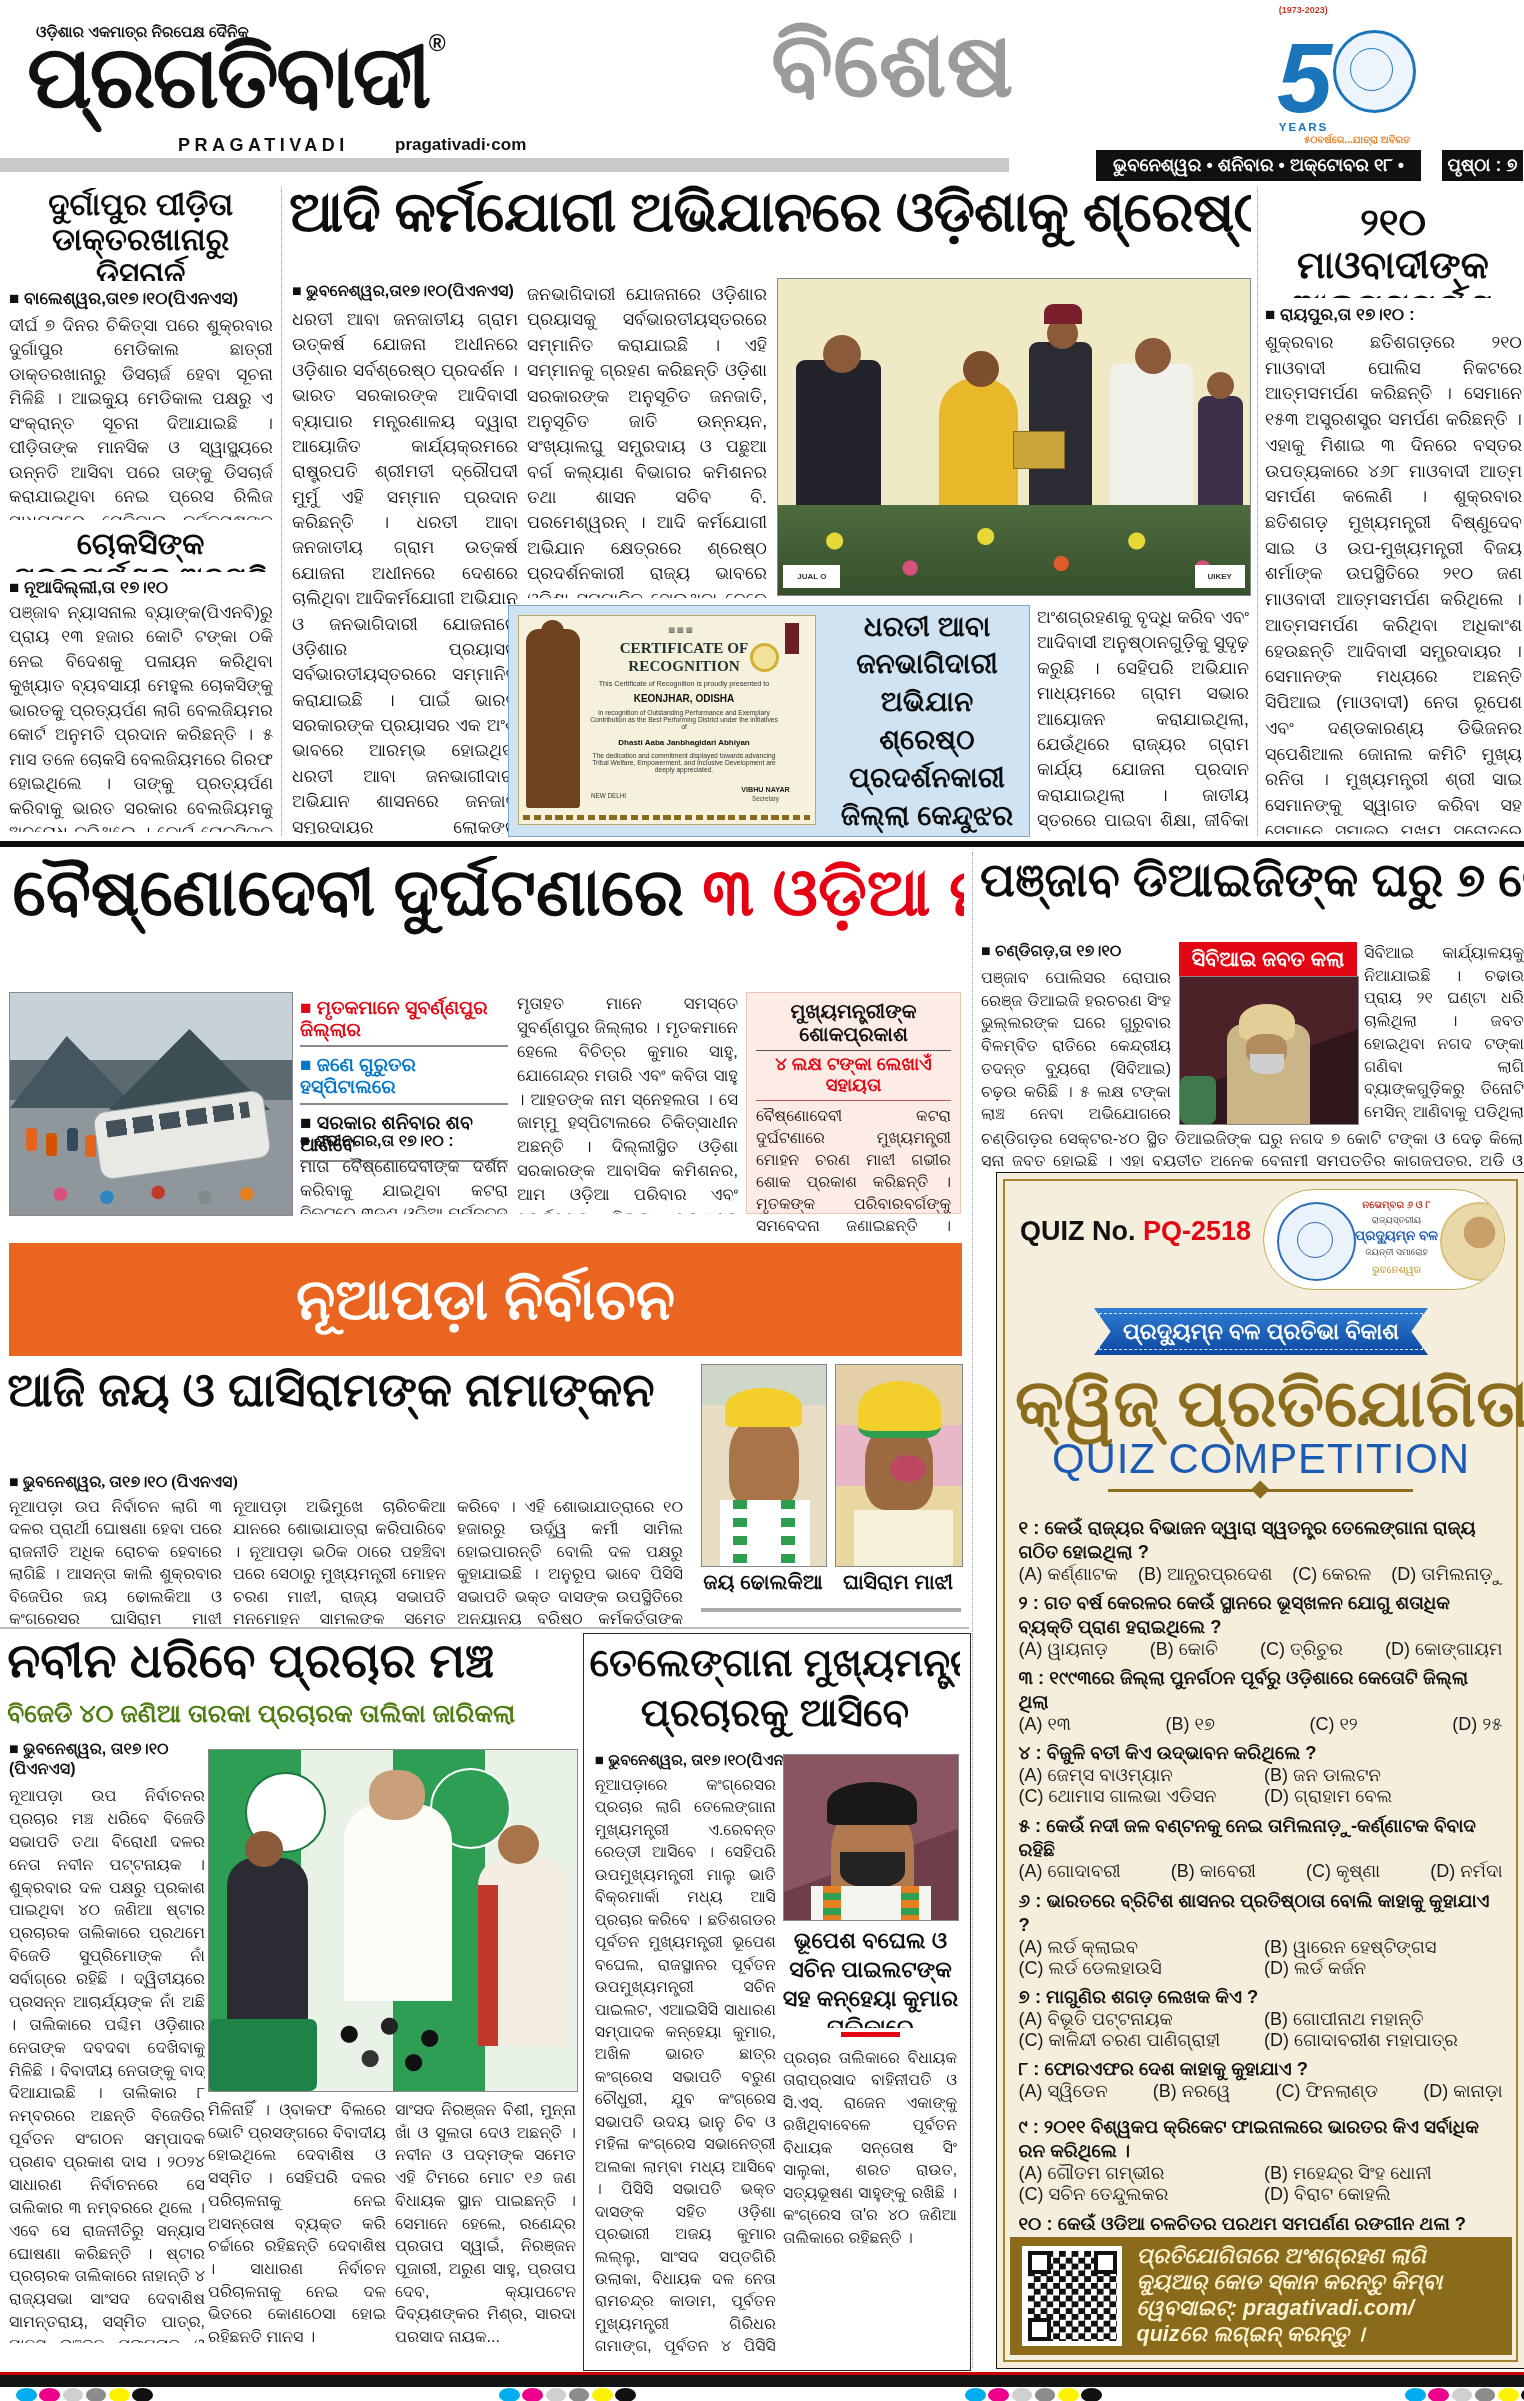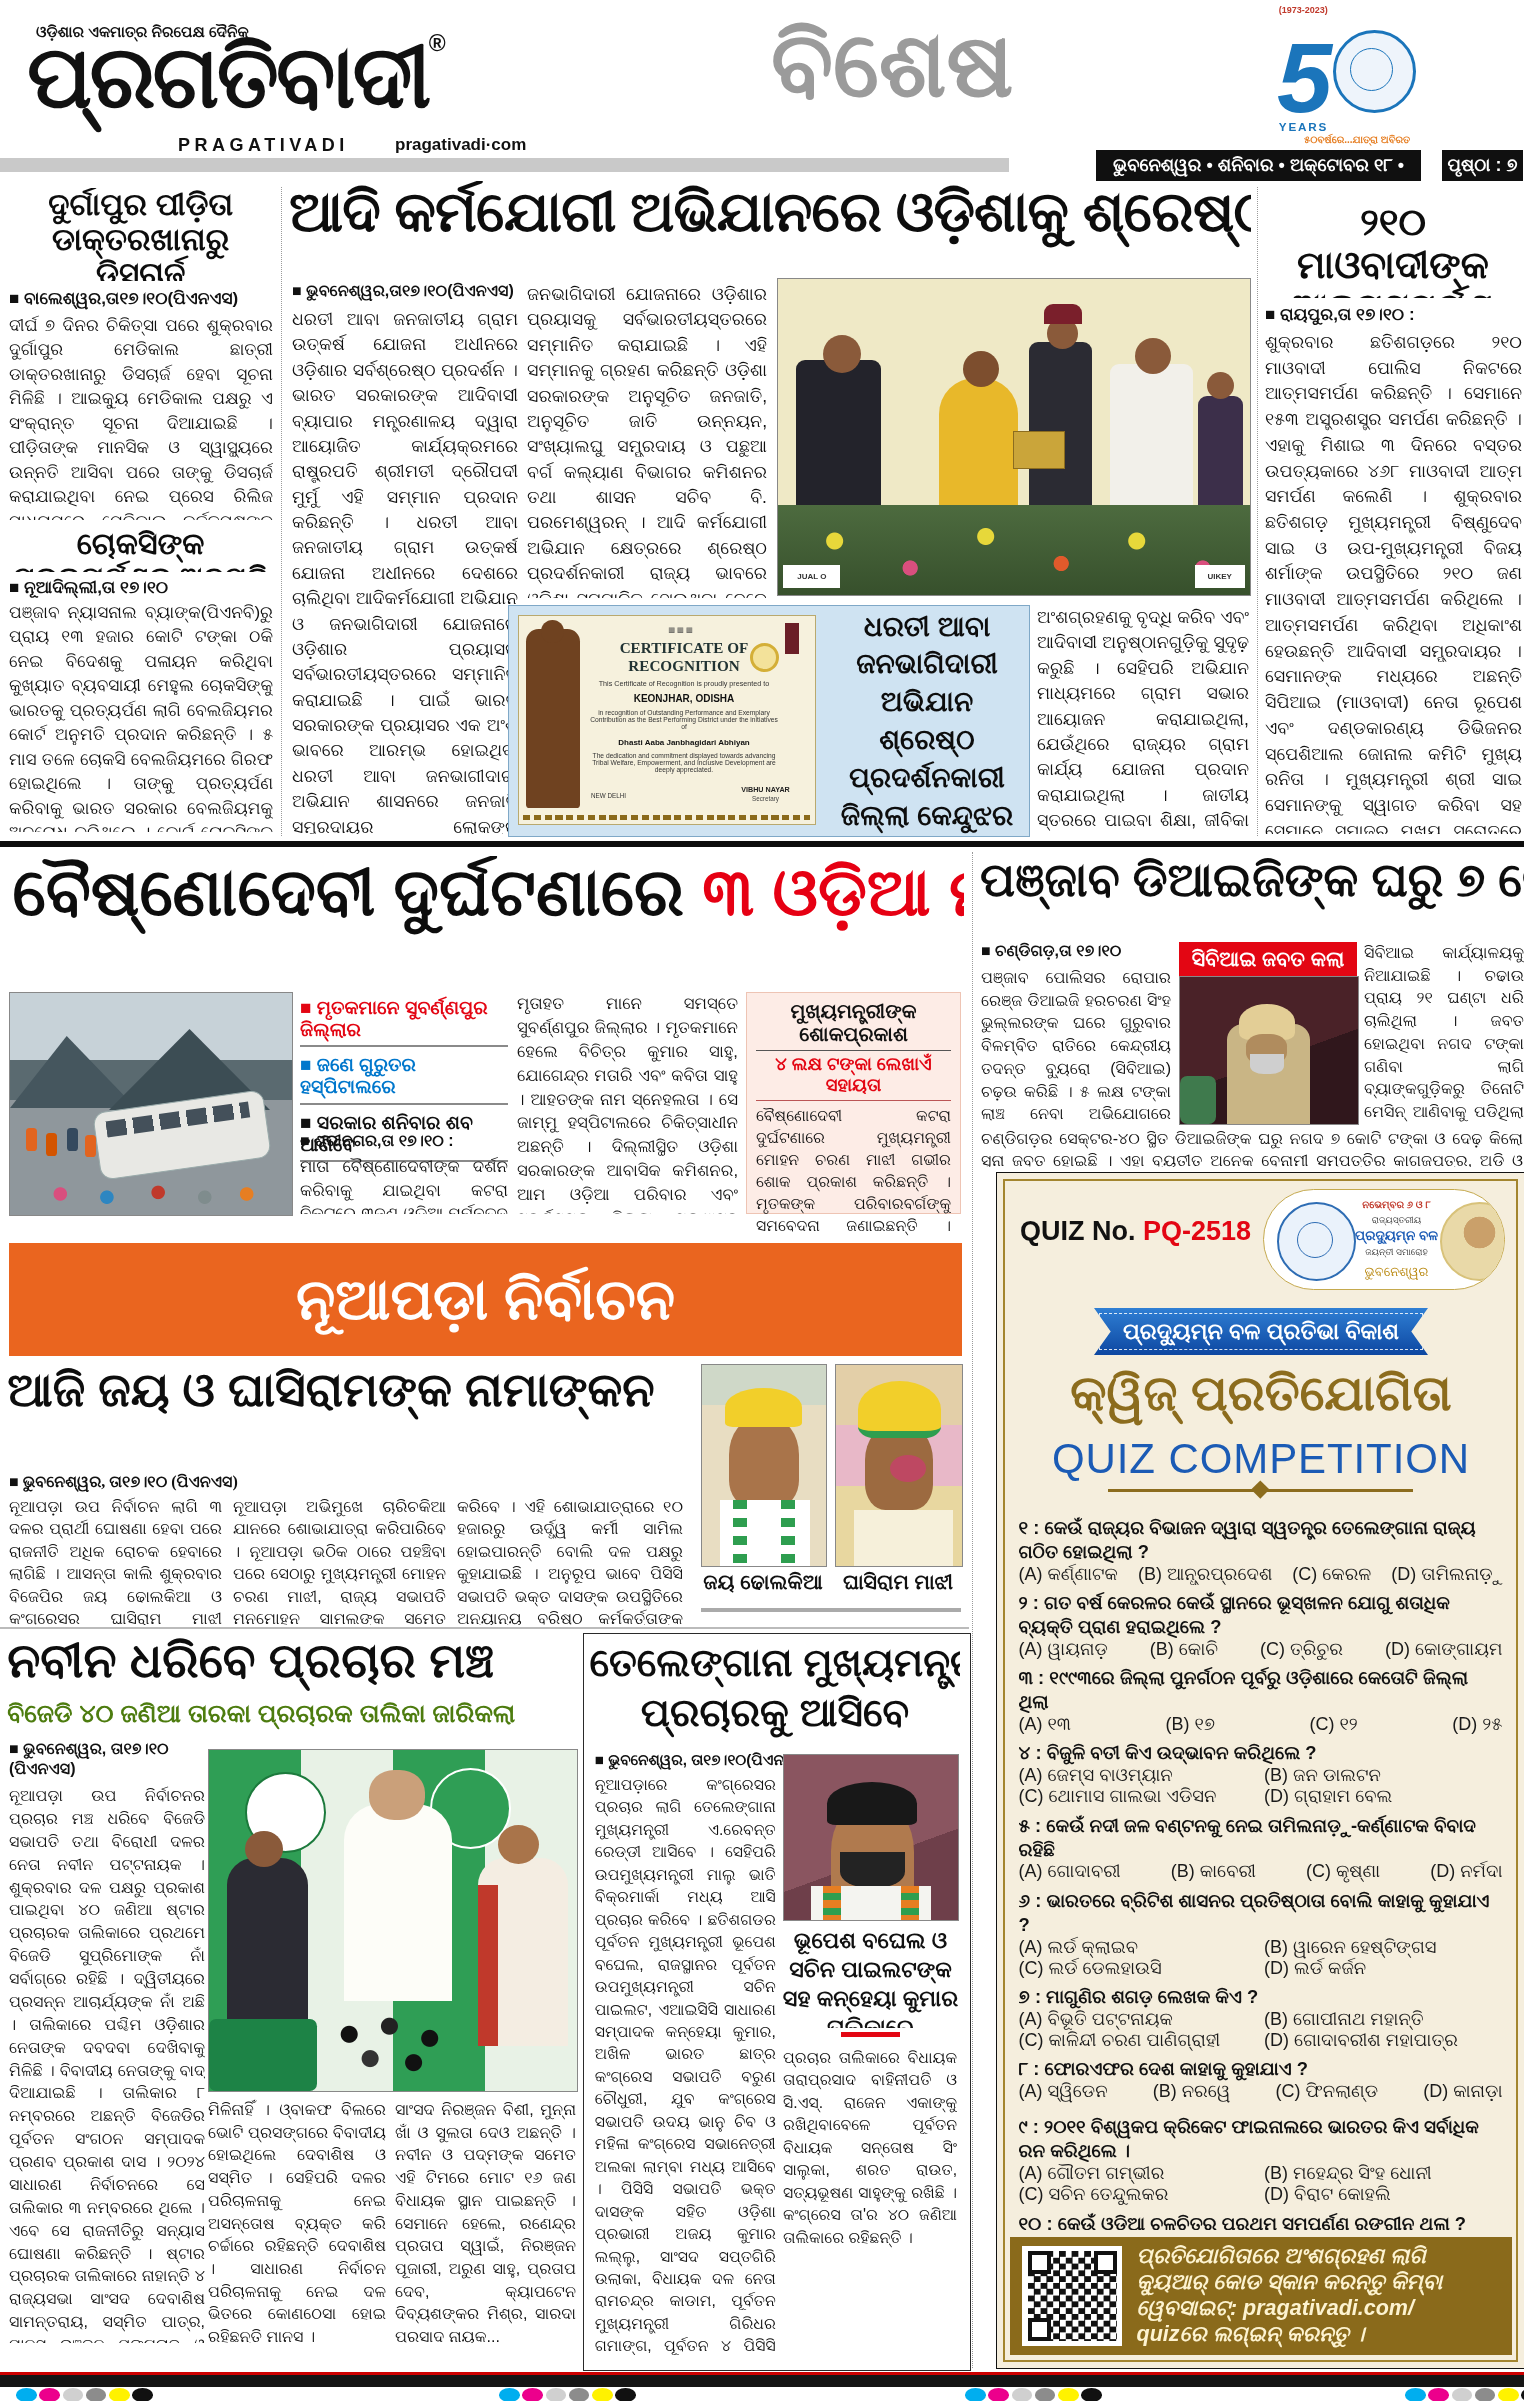--- a/index.html
+++ b/index.html
@@ -243,26 +243,26 @@
     </div>
 
     <div class="ab" style="left:266px;top:16px;width:240px;height:99px;background:#fff;border:1.8px solid #c5a94e;border-radius:54px;overflow:hidden;">
       <div class="ab" style="left:12.6px;top:11.7px;width:75px;height:75px;border-radius:50%;border:2.7px solid #2e6db4;background:#eaf2fb;">
         <div class="ab" style="left:18px;top:18px;width:34px;height:34px;border-radius:50%;border:1.8px solid #2e6db4;"></div>
       </div>
       <div class="ab ct" style="left:91px;top:9px;width:83px;height:12.6px;font-size:10px;color:#c0392b;font-weight:700;">ନଭେମ୍ବର ୬ ଓ ୮</div>
       <div class="ab ct" style="left:91px;top:25px;width:83px;height:11.7px;font-size:9px;color:#333;">ରାଜ୍ୟସ୍ତରୀୟ</div>
       <div class="ab ct" style="left:91px;top:38px;width:83px;height:18px;font-size:13.5px;font-weight:900;color:#1b5bb5;">ପ୍ରଦ୍ୟୁମ୍ନ ବଳ</div>
       <div class="ab ct" style="left:91px;top:57px;width:83px;height:11.7px;font-size:9px;color:#333;">ଜୟନ୍ତୀ ସମାରୋହ</div>
-      <div class="ab ct" style="left:91px;top:74px;width:83px;height:11.7px;font-size:13px;color:#b8860b;">ଭୁବନେଶ୍ୱର</div>
+      <div class="ab ct" style="left:91px;top:74px;width:83px;height:11.7px;font-size:10px;color:#b8860b;">ଭୁବନେଶ୍ୱର</div>
       <div class="ab" style="left:176px;top:11.7px;width:75px;height:75px;border-radius:50%;background:radial-gradient(circle at 50% 38%,#caa06a 0 26%, #e9d9a8 27% 100%);border:2.7px solid #d8c27a;"></div>
     </div>
 
     <div class="ab ct" style="left:97px;top:135px;width:334px;height:47px;background:linear-gradient(180deg,#2f7fd4,#0d47a1);color:#fff;font-size:22.4px;font-weight:900;line-height:47px;clip-path:polygon(0 0,100% 0,95% 50%,100% 100%,0 100%,5% 50%);outline:1.8px dashed rgba(255,255,255,.85);outline-offset:-6.3px;">ପ୍ରଦ୍ୟୁମ୍ନ ବଳ ପ୍ରତିଭା ବିକାଶ</div>
-    <div class="ab ct" style="left:18px;top:192px;width:492px;height:66px;font-size:49px;font-weight:900;color:#8c6c1d;white-space:nowrap;">କ୍ୱିଜ୍ ପ୍ରତିଯୋଗିତା</div>
+    <div class="ab ct" style="left:18px;top:192px;width:492px;height:66px;font-size:66px;font-weight:900;color:#8c6c1d;white-space:nowrap;">କ୍ୱିଜ୍ ପ୍ରତିଯୋଗିତା</div>
     <div class="ab ct" style="left:18px;top:262px;width:492px;height:50px;font-size:42px;font-weight:400;color:#1b5bb5;letter-spacing:0.9px;white-space:nowrap;">QUIZ COMPETITION</div>
     <div class="ab" style="left:111px;top:316px;width:305px;height:2.7px;background:#8c6c1d;"></div>
     <div class="ab" style="left:257px;top:310px;width:12.6px;height:12.6px;background:#8c6c1d;transform:rotate(45deg);"></div>
 
     <div class="ab" style="left:21.5px;top:343px;width:484px;height:714px;overflow:hidden;">
       <div style="margin-bottom:6.3px;">
           <div class="q"><span>୧</span> <span>: କେଉଁ ରାଜ୍ୟର ବିଭାଜନ ଦ୍ୱାରା ସ୍ୱତନ୍ତ୍ର ତେଲେଙ୍ଗାନା ରାଜ୍ୟ ଗଠିତ ହୋଇଥିଲା ?</span></div>
         <div class="qrow">
             <span class="opt">(A) କର୍ଣ୍ଣାଟକ</span>
             <span class="opt">(B) ଆନ୍ଧ୍ରପ୍ରଦେଶ</span>

